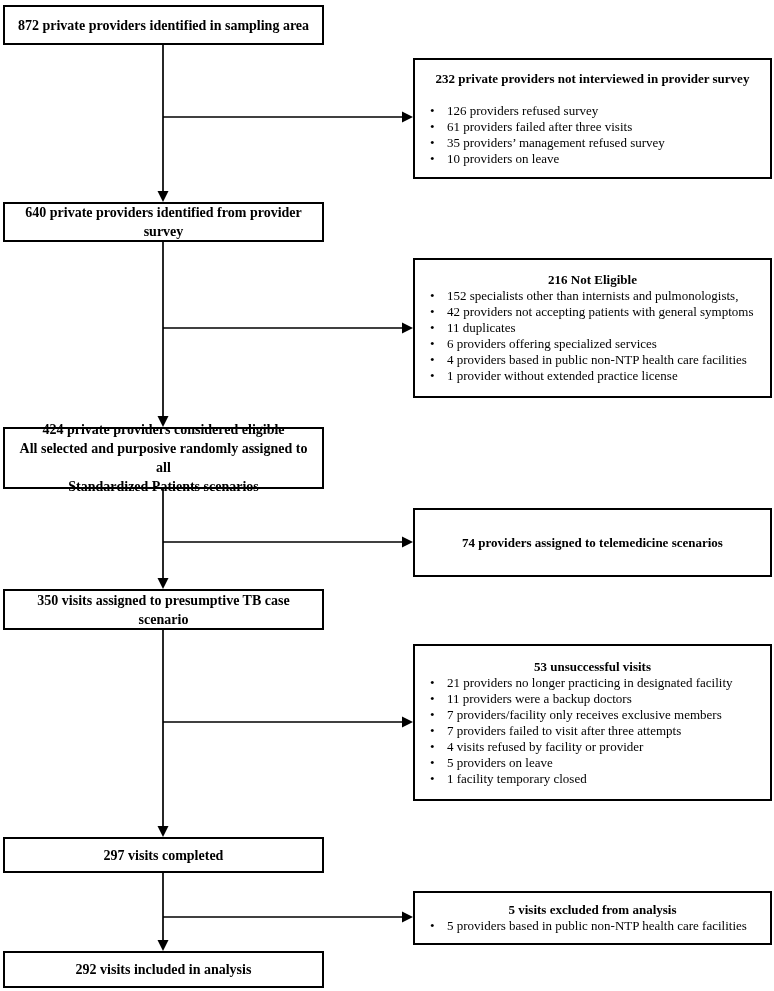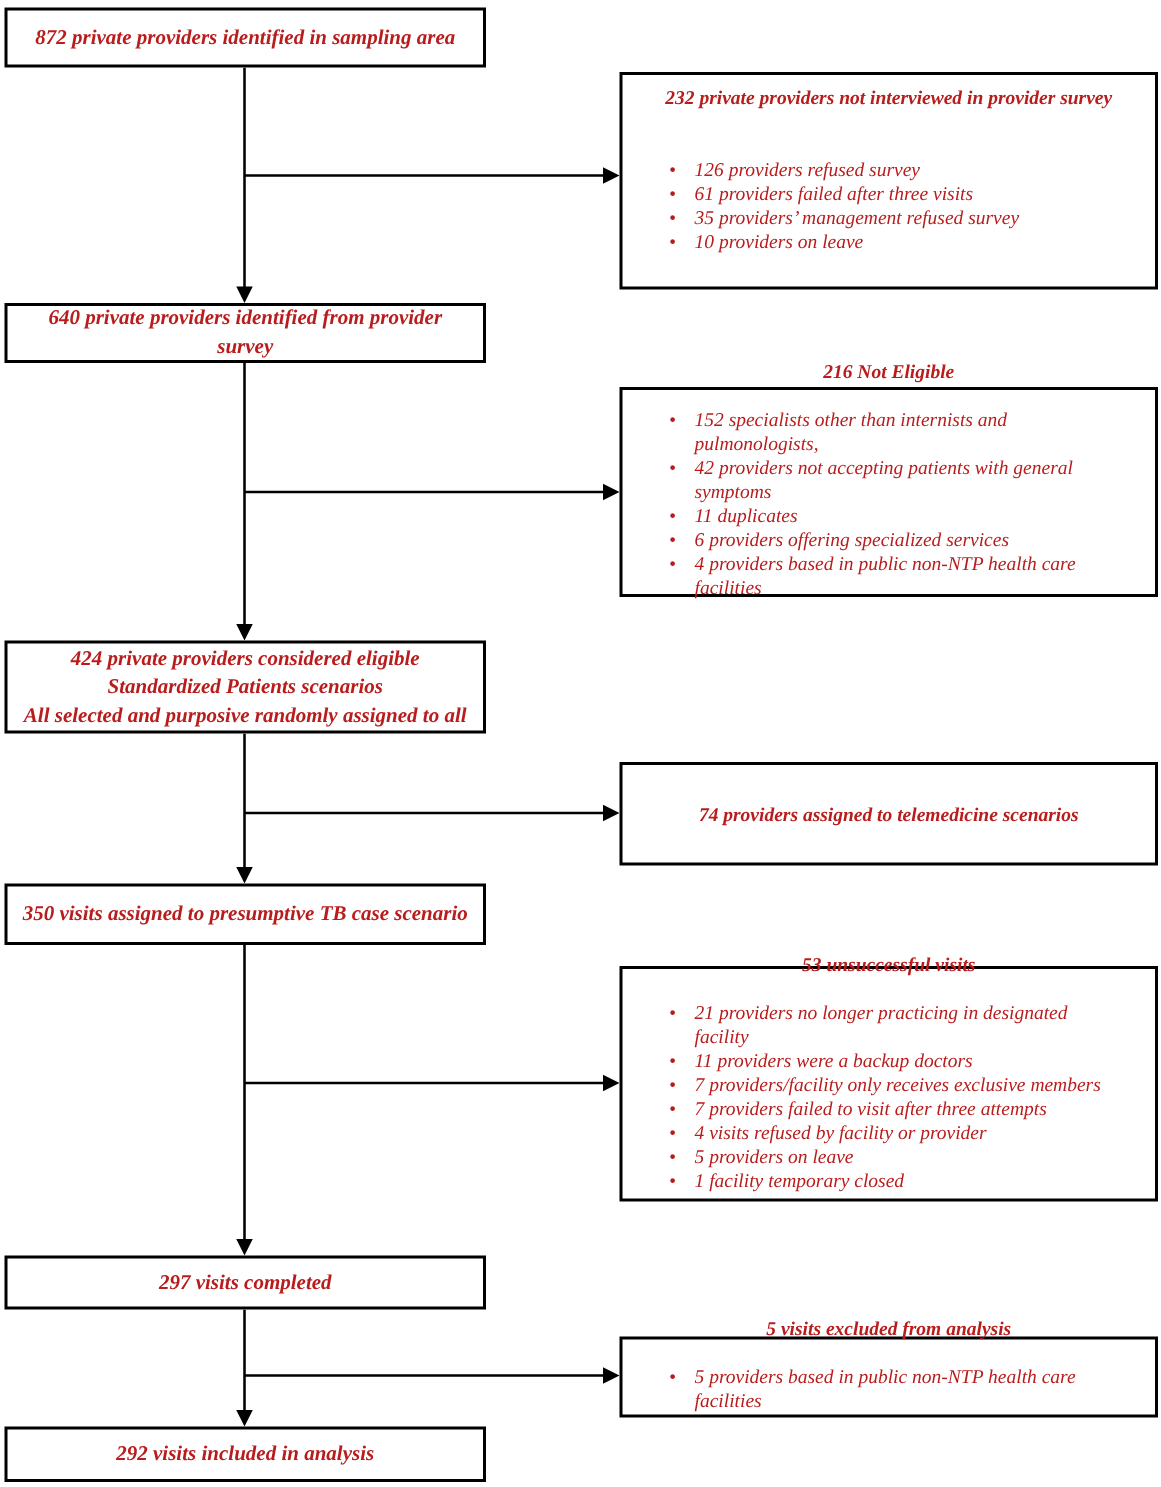--- a/index.html
+++ b/index.html
@@ -3,23 +3,22 @@
 <meta charset="utf-8">
 <style>
   html, body { margin: 0; padding: 0; background: #ffffff; }
   * { box-sizing: border-box; }
   .canvas {
     position: relative;
     width: 774px;
     height: 991px;
     background: #ffffff;
     font-family: "Liberation Serif", "DejaVu Serif", serif;
-    color: #b91c1c;
+    color: #000000;
     overflow: hidden;
-    font-style: italic;
   }
   svg.connectors {
     position: absolute;
     left: 0; top: 0;
     width: 774px; height: 991px;
     pointer-events: none;
   }
   svg.connectors line { stroke: #000000; stroke-width: 1.7px; }
   svg.connectors polygon { fill: #000000; }
 
@@ -52,32 +51,32 @@
     width: 359px;
     border: 2px solid #000000;
     background: #ffffff;
     display: flex;
     flex-direction: column;
     justify-content: center;
     font-size: 13px;
     line-height: 16px;
     padding: 4px 6px;
   }
-  .rbox-232 { top: 48px;  height: 145px; gap: 16px; }
+  .rbox-232 { top: 58px;  height: 121px; gap: 16px; }
   .rbox-216 { top: 258px; height: 140px; }
   .rbox-74  { top: 508px; height: 69px; text-align: center; font-weight: bold; line-height: 17px; gap: 21px; }
   .rbox-53  { top: 644px; height: 157px; }
   .rbox-5   { top: 891px; height: 54px; }
 
   .rbox .rtitle {
     font-weight: bold;
     text-align: center;
   }
   .rbox ul {
-    margin: 16px;
+    margin: 0;
     padding: 0;
     list-style: none;
   }
   .rbox li {
     position: relative;
     padding-left: 26px;
   }
   .rbox li::before {
     content: "\2022";
     position: absolute;
@@ -138,22 +137,22 @@
   <div class="lbox lbox-872">
     <div>872 private providers identified in sampling area</div>
   </div>
 
   <div class="lbox lbox-640">
     <div>640 private providers identified from provider survey</div>
   </div>
 
   <div class="lbox lbox-424">
     <div>424 private providers considered eligible</div>
+    <div>All selected and purposive randomly assigned to all</div>
     <div>Standardized Patients scenarios</div>
-    <div>All selected and purposive randomly assigned to all</div>
   </div>
 
   <div class="lbox lbox-350">
     <div>350 visits assigned to presumptive TB case scenario</div>
   </div>
 
   <div class="lbox lbox-297">
     <div>297 visits completed</div>
   </div>
 
@@ -172,20 +171,21 @@
   </div>
 
   <div class="rbox rbox-216">
     <div class="rtitle">216 Not Eligible</div>
     <ul>
       <li>152 specialists other than internists and pulmonologists,</li>
       <li>42 providers not accepting patients with general symptoms</li>
       <li>11 duplicates</li>
       <li>6 providers offering specialized services</li>
       <li>4 providers based in public non-NTP health care facilities</li>
+      <li>1 provider without extended practice license</li>
     </ul>
   </div>
 
   <div class="rbox rbox-74">
     <div>74 providers assigned to telemedicine scenarios</div>
   </div>
 
   <div class="rbox rbox-53">
     <div class="rtitle">53 unsuccessful visits</div>
     <ul>

